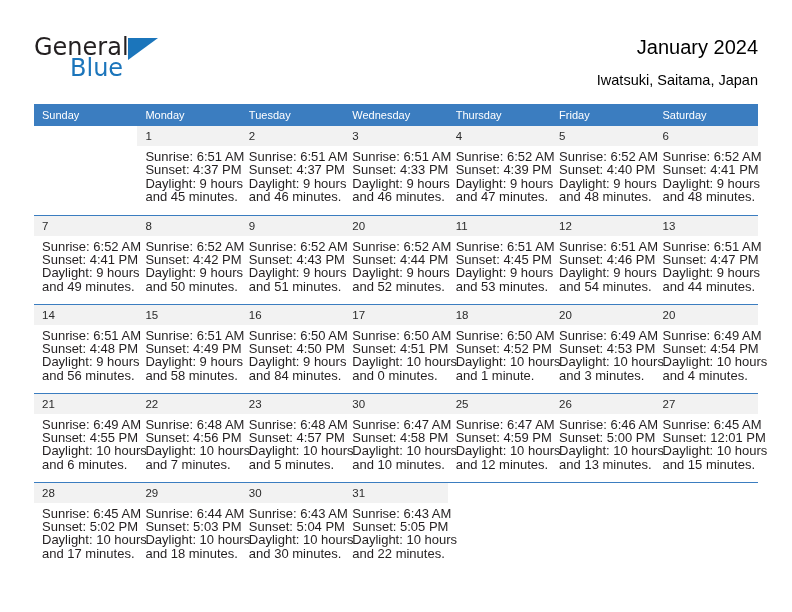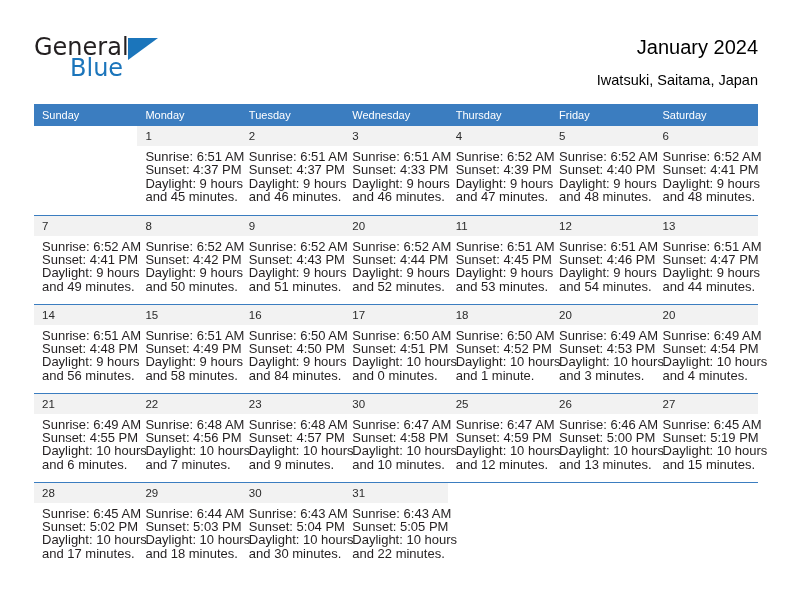--- a/index.html
+++ b/index.html
@@ -440,21 +440,21 @@
                 </div>
               </div>
             </td>
             <td>
               <div class="cell">
                 <div class="daynum">23</div>
                 <div class="info">
                   <div>Sunrise: 6:48 AM</div>
                   <div>Sunset: 4:57 PM</div>
                   <div>Daylight: 10 hours</div>
-                  <div>and 9 minutes.</div>
+                  <div>and 5 minutes.</div>
                 </div>
               </div>
             </td>
             <td>
               <div class="cell">
                 <div class="daynum">30</div>
                 <div class="info">
                   <div>Sunrise: 6:47 AM</div>
                   <div>Sunset: 4:58 PM</div>
                   <div>Daylight: 10 hours</div>
@@ -482,21 +482,21 @@
                   <div>Daylight: 10 hours</div>
                   <div>and 13 minutes.</div>
                 </div>
               </div>
             </td>
             <td>
               <div class="cell">
                 <div class="daynum">27</div>
                 <div class="info">
                   <div>Sunrise: 6:45 AM</div>
-                  <div>Sunset: 5:19 PM</div>
+                  <div>Sunset: 12:01 PM</div>
                   <div>Daylight: 10 hours</div>
                   <div>and 15 minutes.</div>
                 </div>
               </div>
             </td>
           </tr>
           <tr class="week">
             <td>
               <div class="cell">
                 <div class="daynum">28</div>

